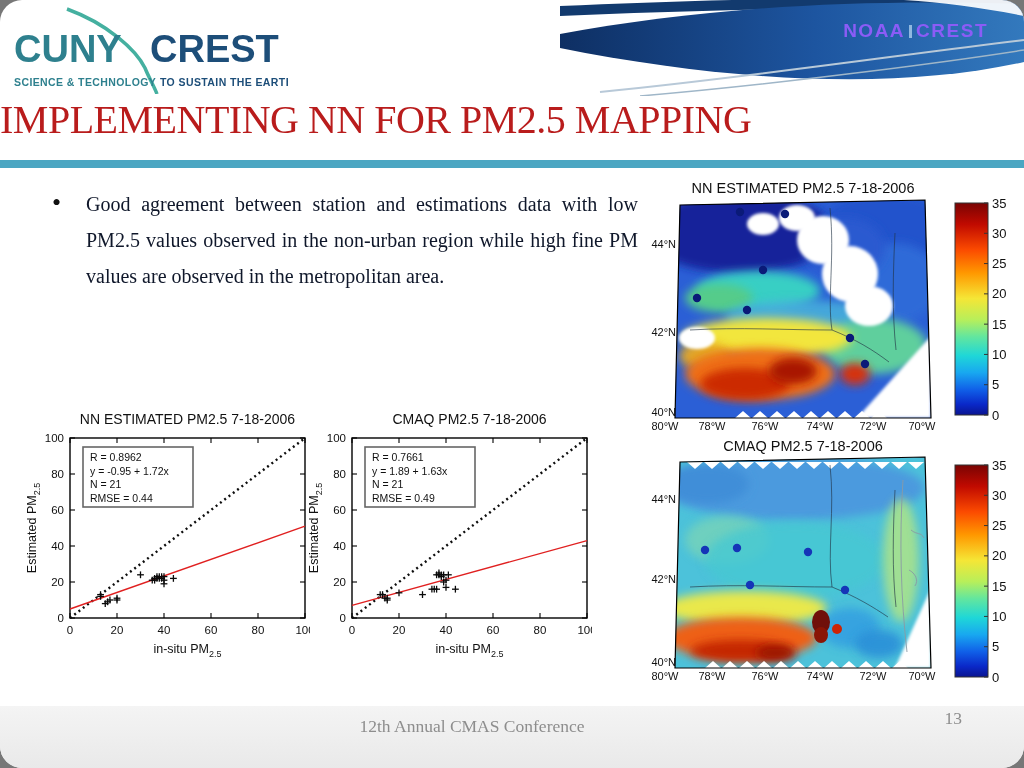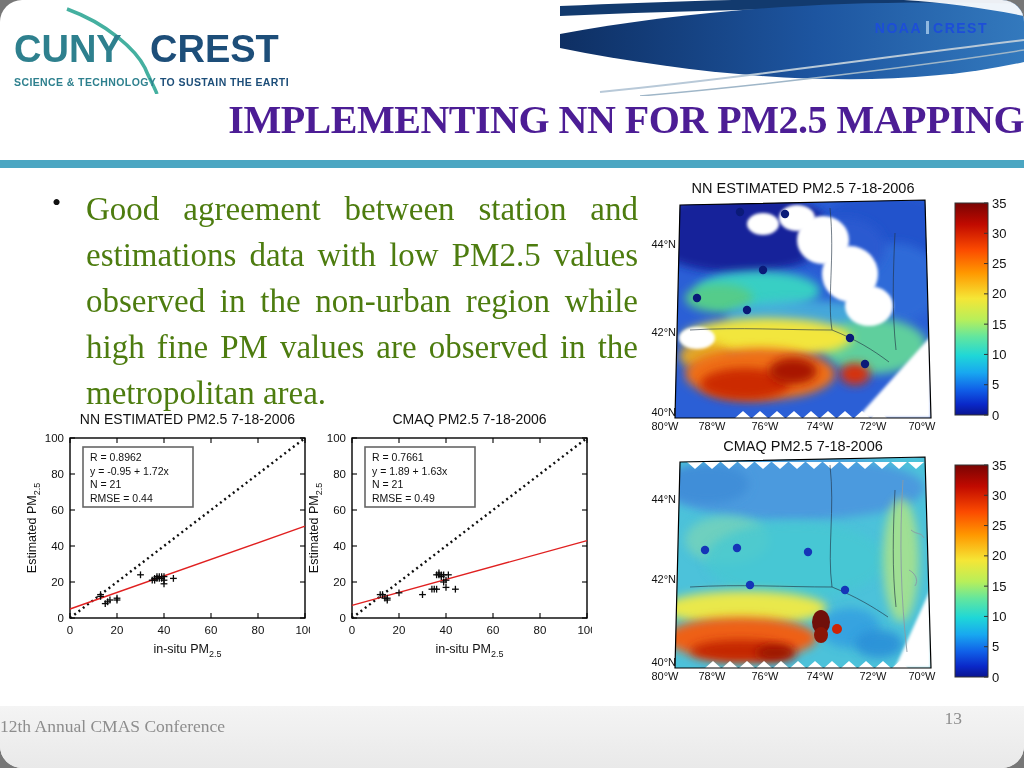--- a/index.html
+++ b/index.html
@@ -1,43 +1,43 @@
 <!DOCTYPE html>
 <html><head>
 <meta charset="utf-8">
 <style>
   html,body{margin:0;padding:0;background:#777;}
   .slide{position:relative;width:1024px;height:768px;background:#ffffff;overflow:hidden;
          font-family:"Liberation Sans",sans-serif;border-radius:22px;}
   
   .cuny-logo{position:absolute;left:8px;top:6px;width:280px;height:88px;}
   .banner{position:absolute;left:560px;top:0;width:464px;height:96px;}
-  .noaa-wrap{position:absolute;right:36px;top:20px;color:#1d4ed8;font-weight:bold;
-             font-size:14px;letter-spacing:1.5px;font-family:"Liberation Sans",sans-serif;margin-left:46px;}
+  .noaa-wrap{position:absolute;right:36px;top:20px;color:#8b5cf6;font-weight:bold;
+             font-size:19px;letter-spacing:1.5px;font-family:"Liberation Sans",sans-serif;margin-left:46px;}
   .noaa-bar{display:inline-block;width:3px;height:13px;background:#8fb8e0;margin:0 4px;vertical-align:-1px;}
   
-  .title{position:absolute;left:0;top:96px;width:1024px;text-align:right;margin:0;
-         font-family:"Liberation Serif",serif;font-weight:bold;font-size:40px;letter-spacing:-0.5px;color:#4c1d95;}
+  .title{position:absolute;left:0;top:96px;width:1024px;text-align:left;margin:0;
+         font-family:"Liberation Serif",serif;font-weight:normal;font-size:40px;letter-spacing:-0.5px;color:#b91c1c;}
   .divider{position:absolute;left:0;top:160px;width:1024px;height:8px;}
   
   .bullet-block{position:absolute;left:52px;top:186px;width:592px;display:flex;}
   .bullet-dot{font-family:"Liberation Serif",serif;font-size:26px;line-height:34px;width:34px;color:#111;}
   .bullet-text{margin:0;width:552px;text-align:justify;font-family:"Liberation Serif",serif;
-               font-size:33px;line-height:46px;color:#4d7c0f;}
+               font-size:20px;line-height:36px;color:#0f172a;}
   
   .chart{position:absolute;width:285px;height:255px;}
   #chart-0{left:25px;top:408px;}
   #chart-1{left:307px;top:408px;}
   .map{position:absolute;width:376px;height:265px;}
   #map-0{left:645px;top:178px;}
   #map-1{left:645px;top:440px;}
   
   .footer{position:absolute;left:0;top:706px;width:1024px;height:62px;
           background:linear-gradient(#f4f4f4,#e9e9e9);}
-  .conf{position:absolute;left:0;top:10px;width:944px;text-align:left;
+  .conf{position:absolute;left:0;top:10px;width:944px;text-align:center;
         font-family:"Liberation Serif",serif;font-size:17.5px;color:#8d8d8d;}
   .pageno{position:absolute;right:62px;top:2px;font-family:"Liberation Serif",serif;
           font-size:17.5px;color:#8d8d8d;}
 </style>
 </head>
 <body>
 
 <div class="slide">
 
   <svg class="cuny-logo" viewBox="0 0 280 88">

